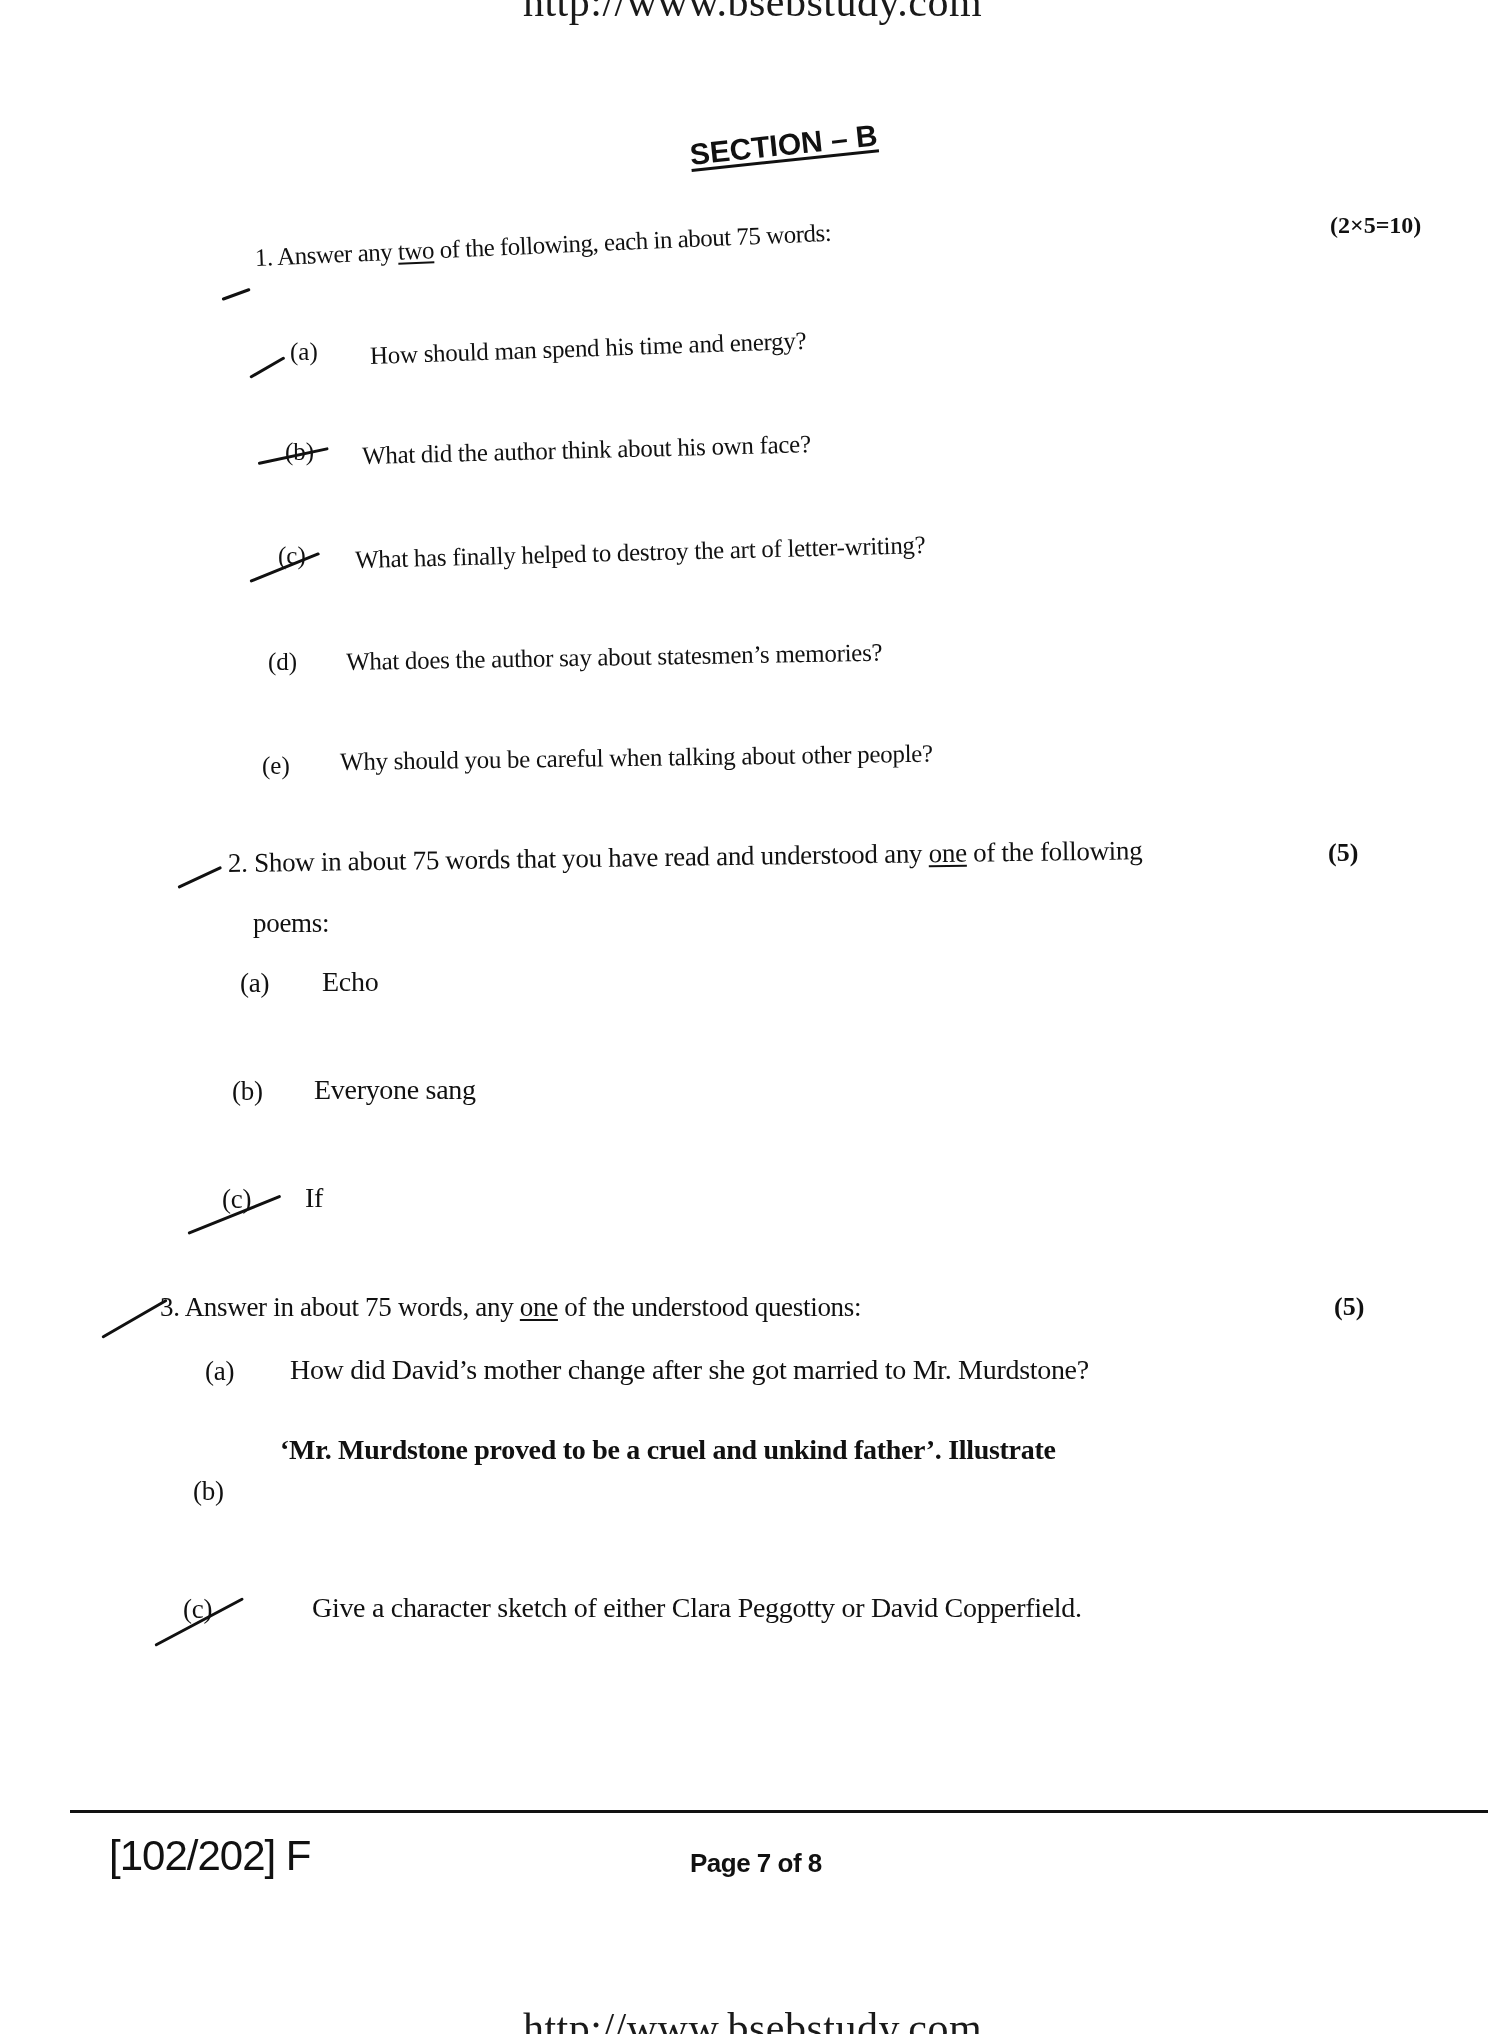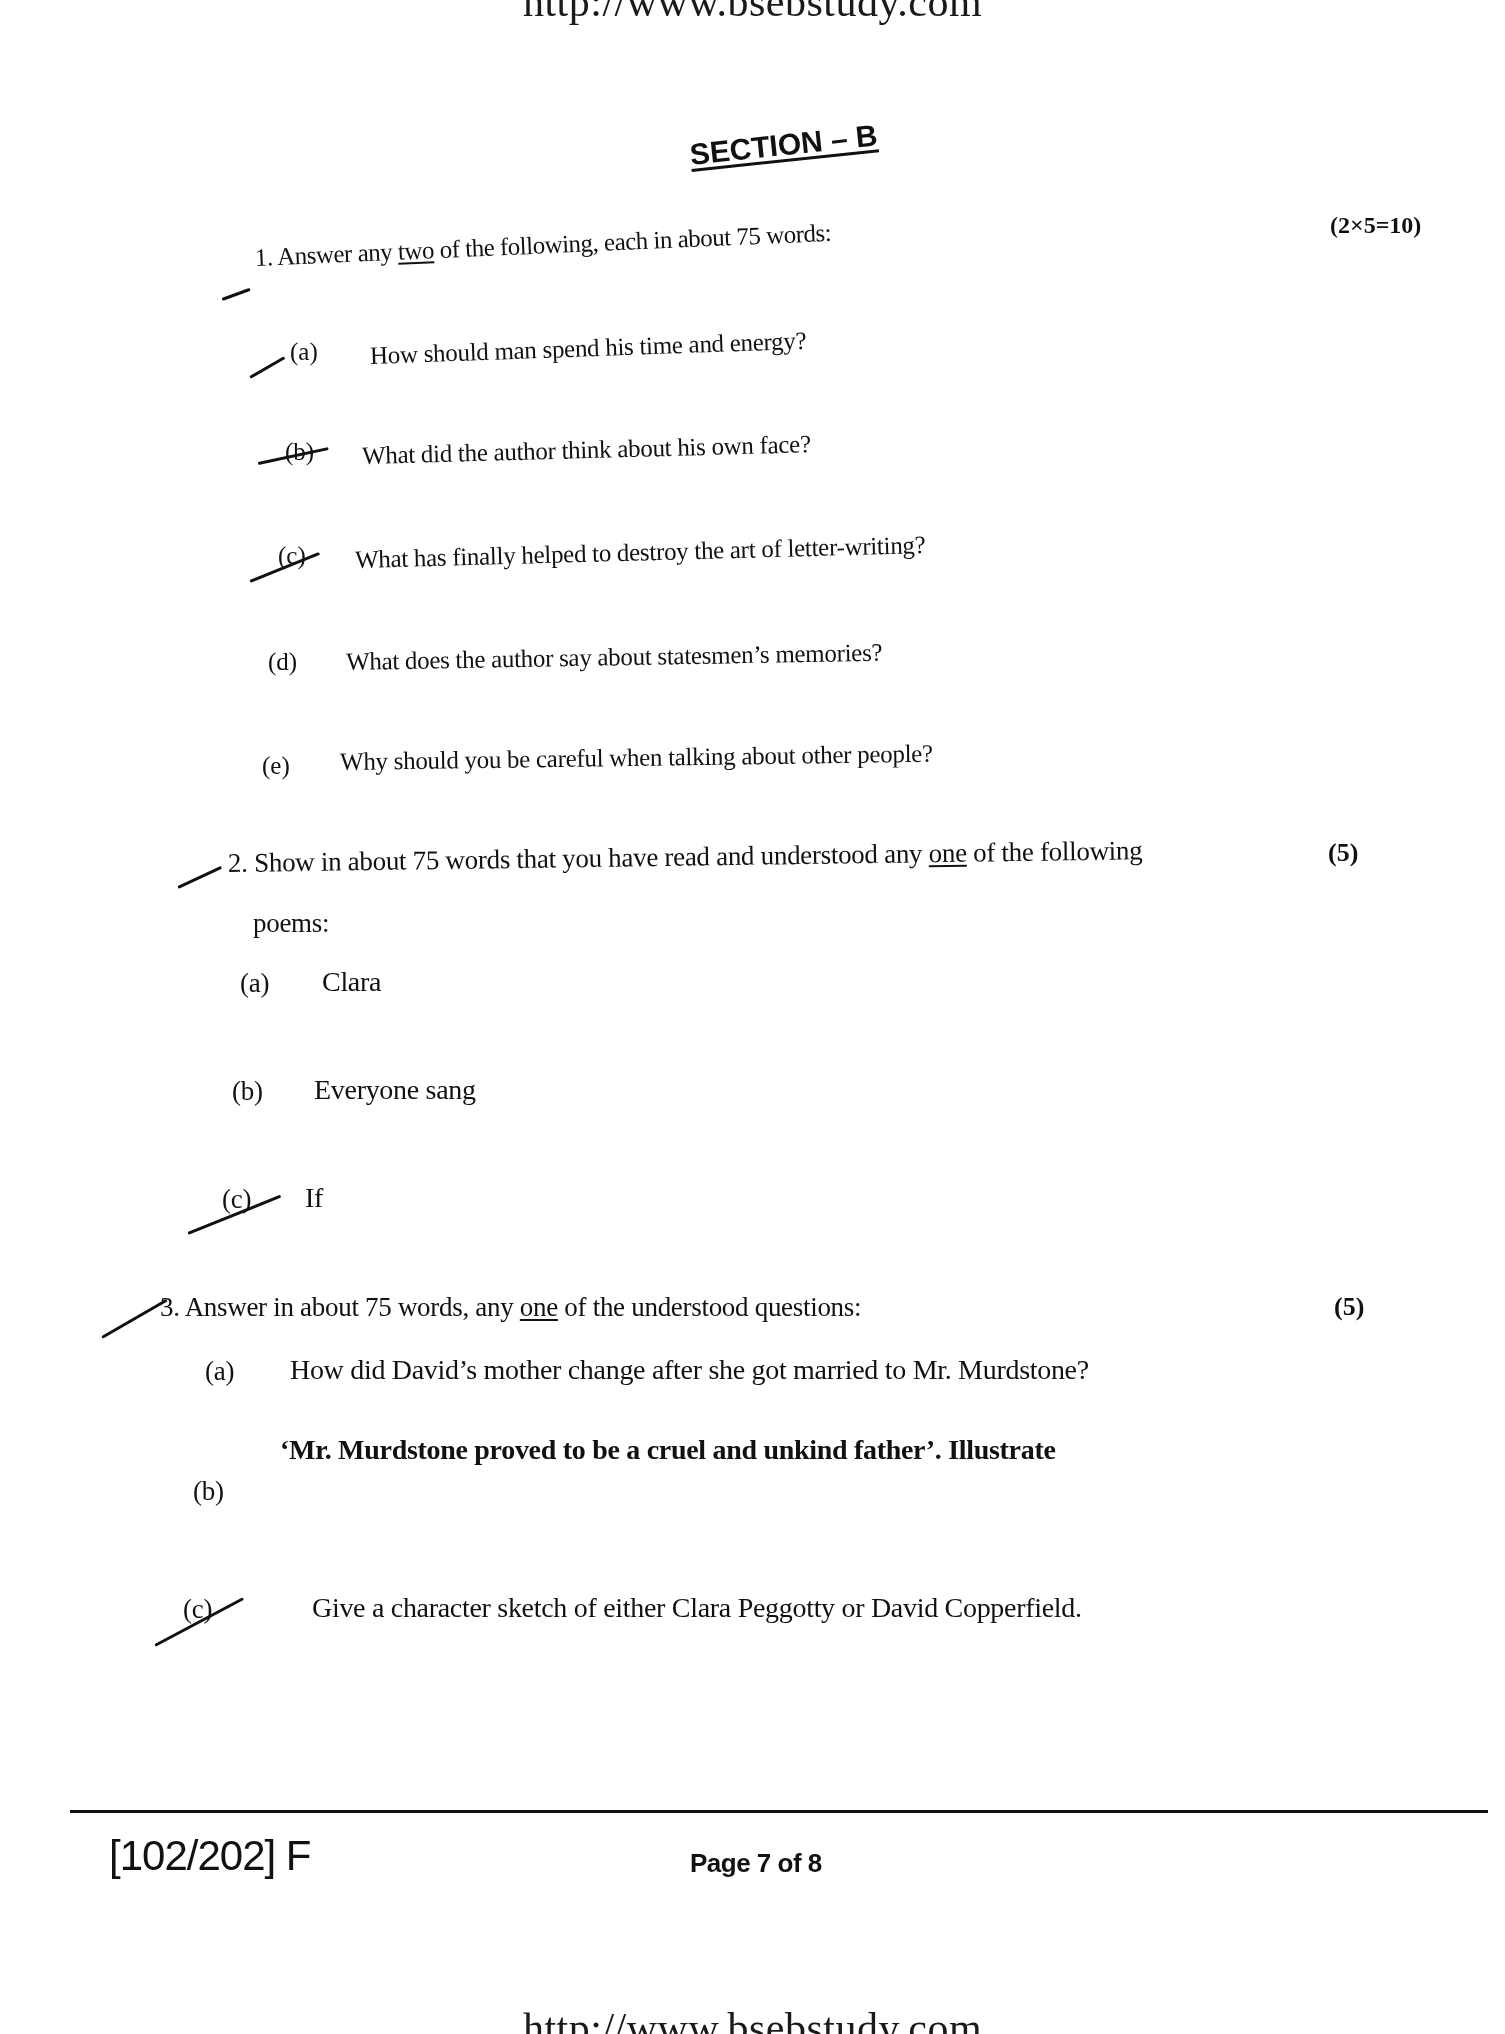--- a/index.html
+++ b/index.html
@@ -59,21 +59,21 @@
 
 <div class="abs q-head" style="left:228px; top:848px; transform:rotate(-0.8deg); transform-origin:left center;">
   <span>2.</span>
   <span>Show in about 75 words that you have read and understood any </span><span class="u">one</span><span> of the following</span>
 </div>
 <div class="tick" style="left:178px; top:886px; width:48px; transform:rotate(-25deg);"></div>
 <div class="abs marks" style="left:1328px; top:838px;">(5)</div>
 <div class="abs q-head" style="left:224px; top:908px;margin-left:29px;">poems:</div>
 
 <div class="abs q-head" style="left:240px; top:968px;">(a)</div>
-<div class="abs sub-lg" style="left:322px; top:966px;">Clara</div>
+<div class="abs sub-lg" style="left:322px; top:966px;">Echo</div>
 
 <div class="abs q-head" style="left:232px; top:1076px;">(b)</div>
 <div class="abs sub-lg" style="left:314px; top:1074px;">Everyone sang</div>
 
 <div class="abs q-head" style="left:222px; top:1184px;">(c)</div>
 <div class="abs sub-lg" style="left:305px; top:1182px;">If</div>
 <div class="tick" style="left:188px; top:1232px; width:100px; transform:rotate(-22deg);"></div>
 
 <div class="abs q-head" style="left:160px; top:1292px;">
   <span>3.</span>

